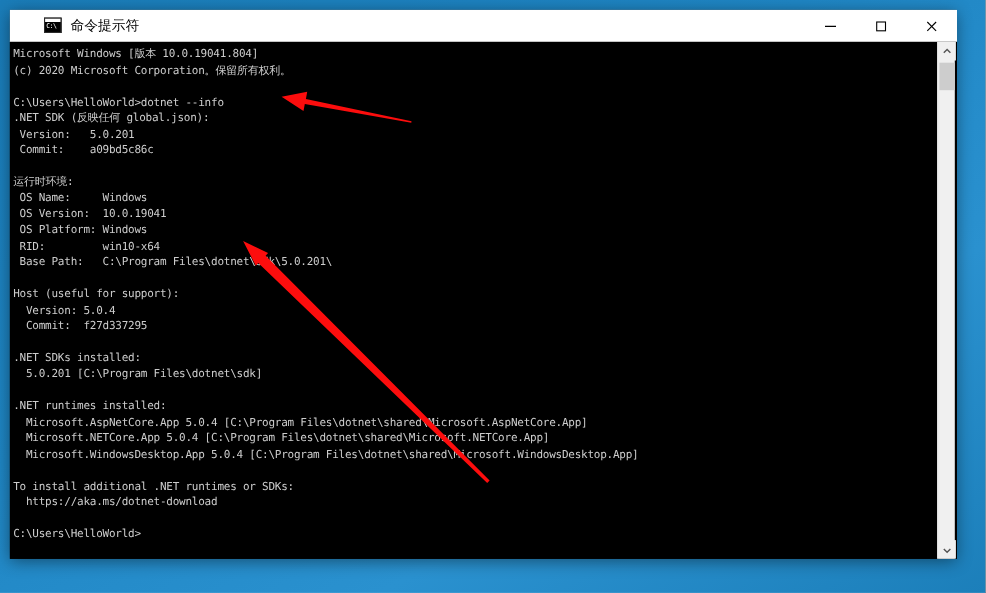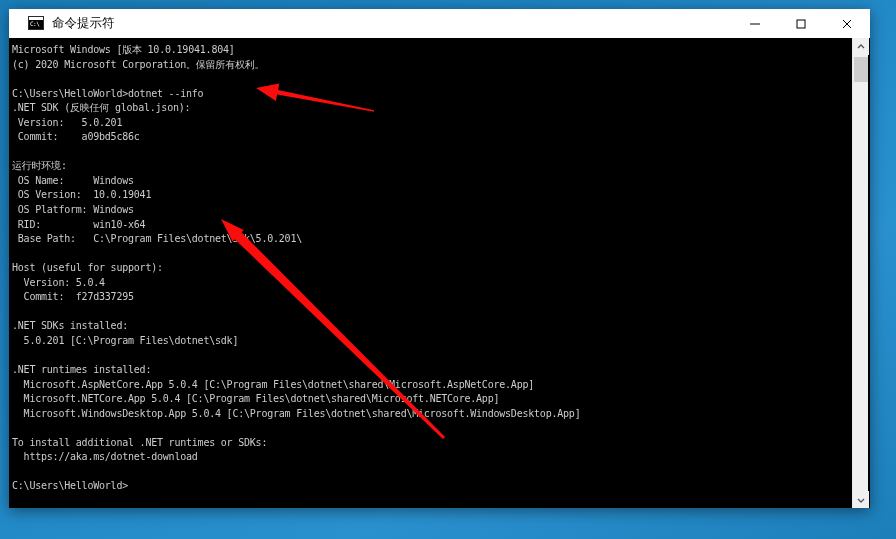--- a/index.html
+++ b/index.html
@@ -23,21 +23,21 @@
   #titlebar {
     position: relative;
     height: 29px;
     background: #ffffff;
     display: flex;
     align-items: center;
     border-bottom: 1px solid #ffffff;
   }
   #title-left {
     display: flex; align-items: center;
-    padding-left: 19px;
+    padding-left: 31px;
     gap: 8px;
   }
   .cmd-icon {
     width: 16px; height: 14px;
     background: #000;
     border: 1px solid #2b2b2b;
     position: relative;
     display: block;
   }
   .cmd-icon::before {

